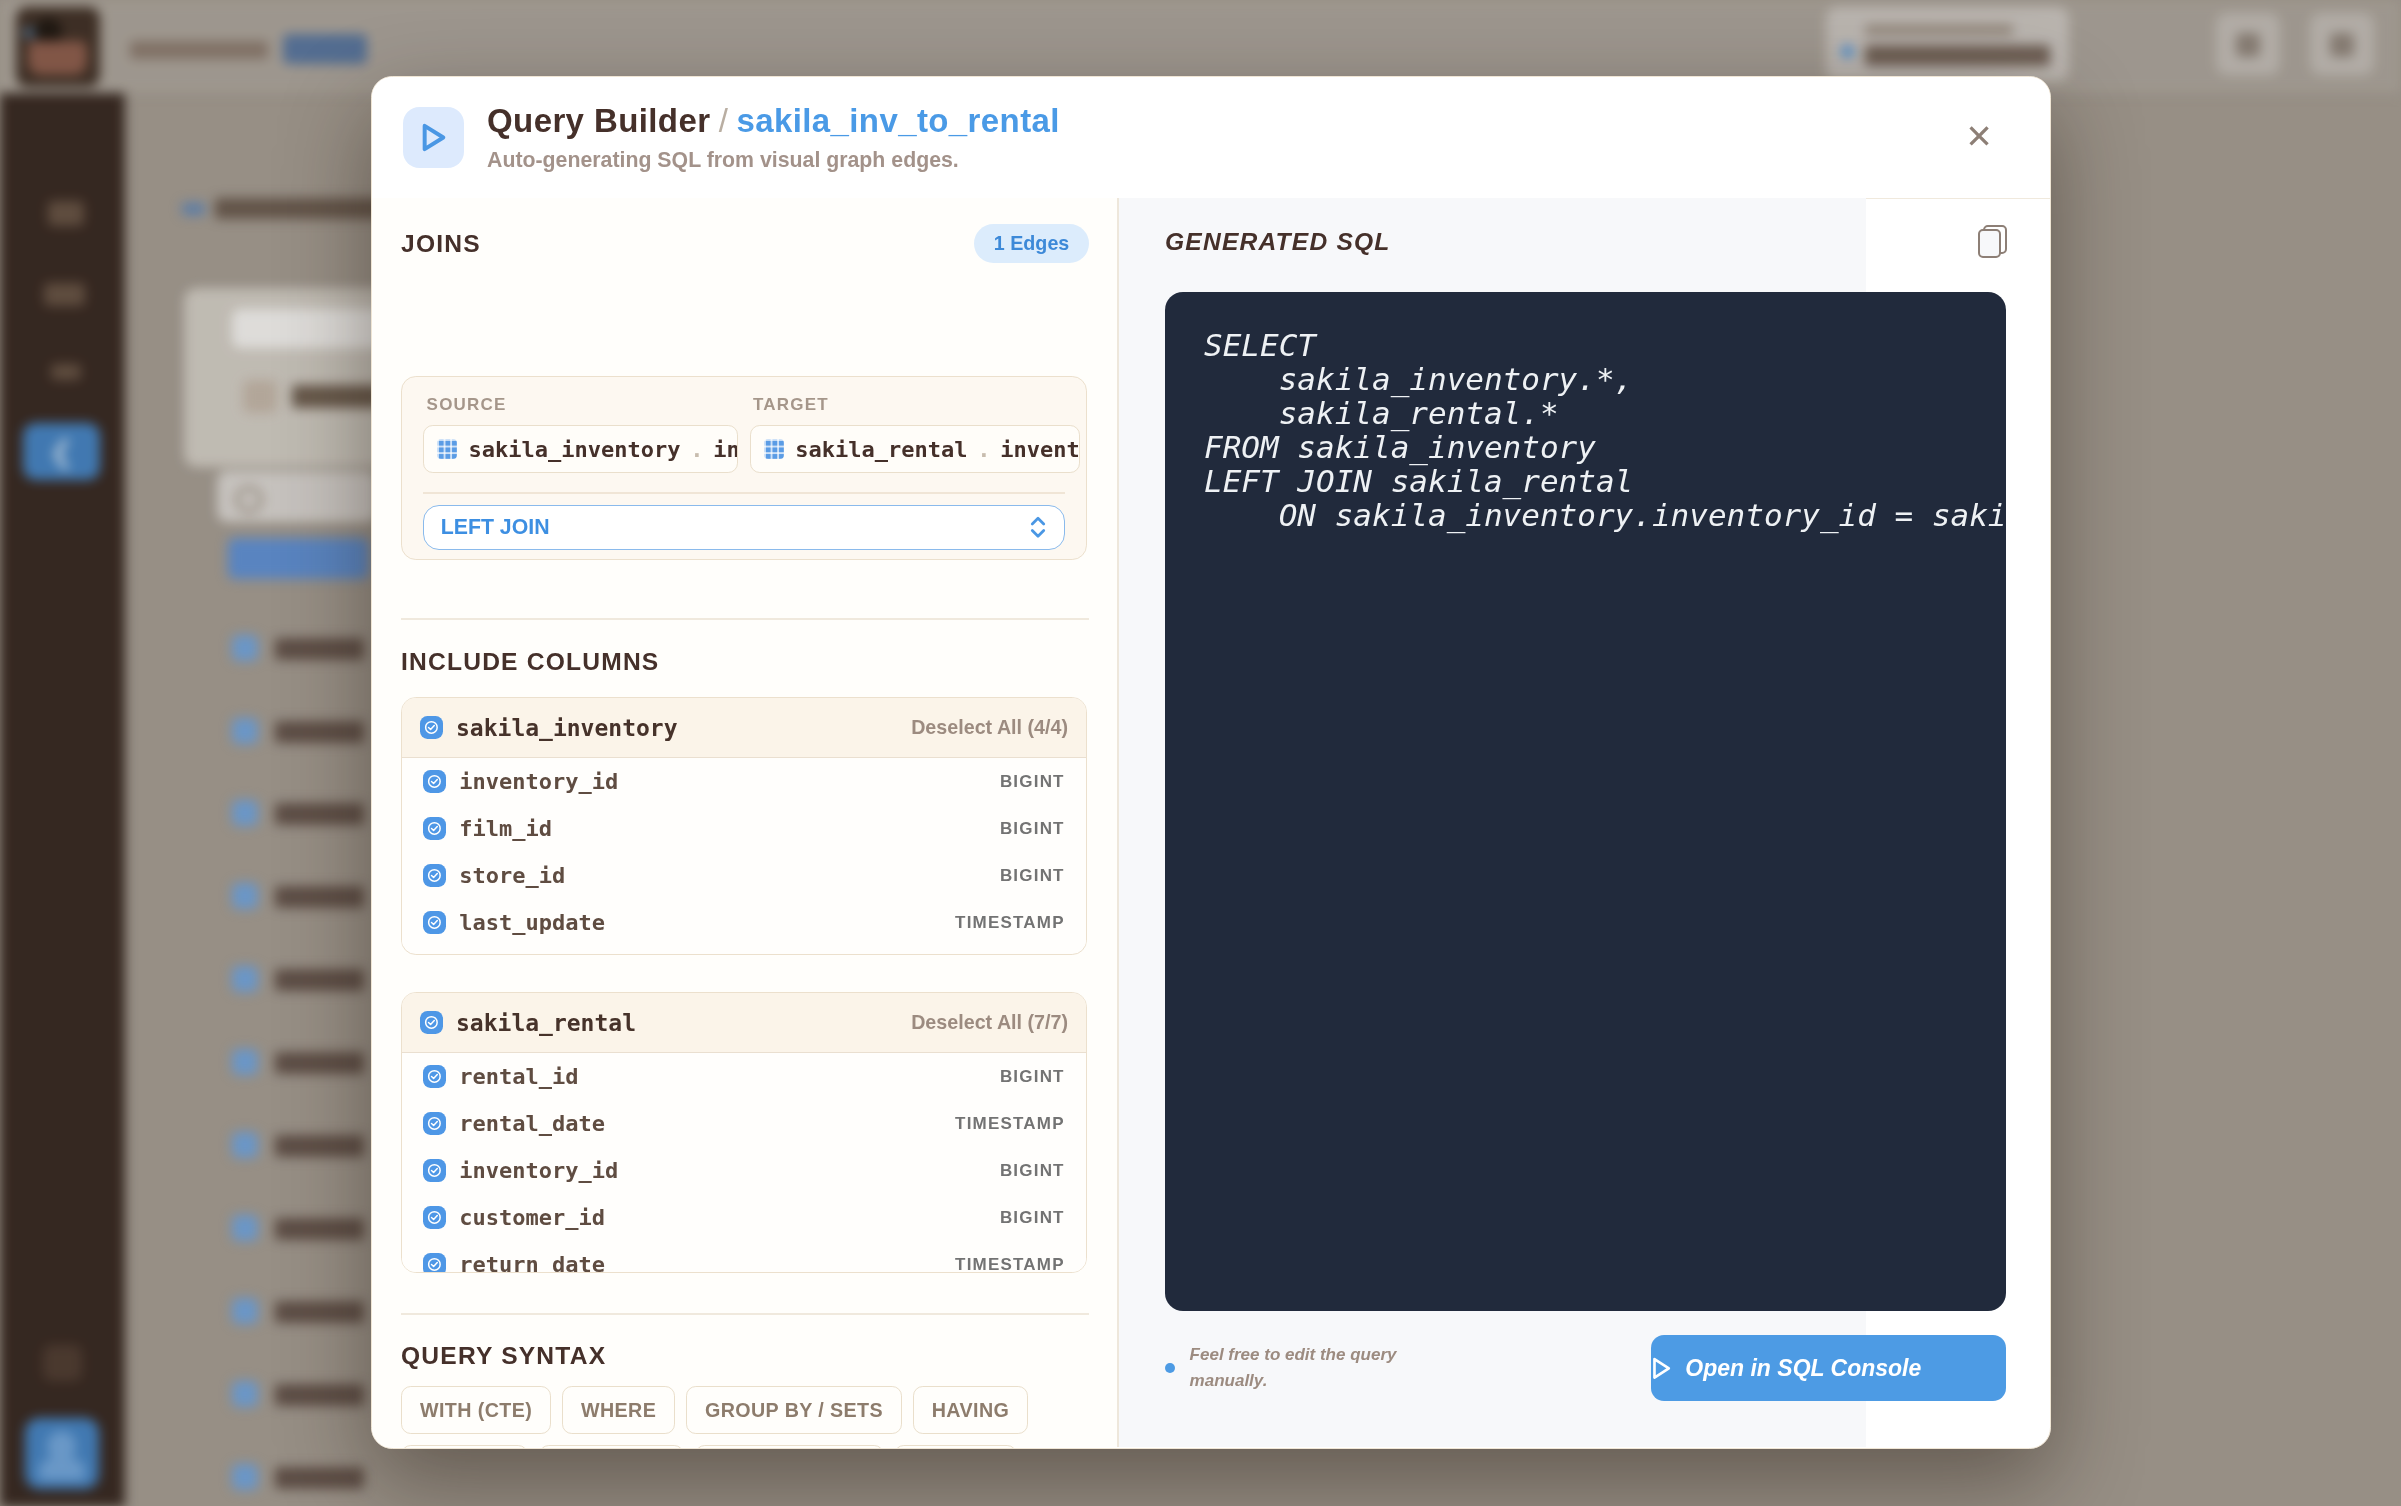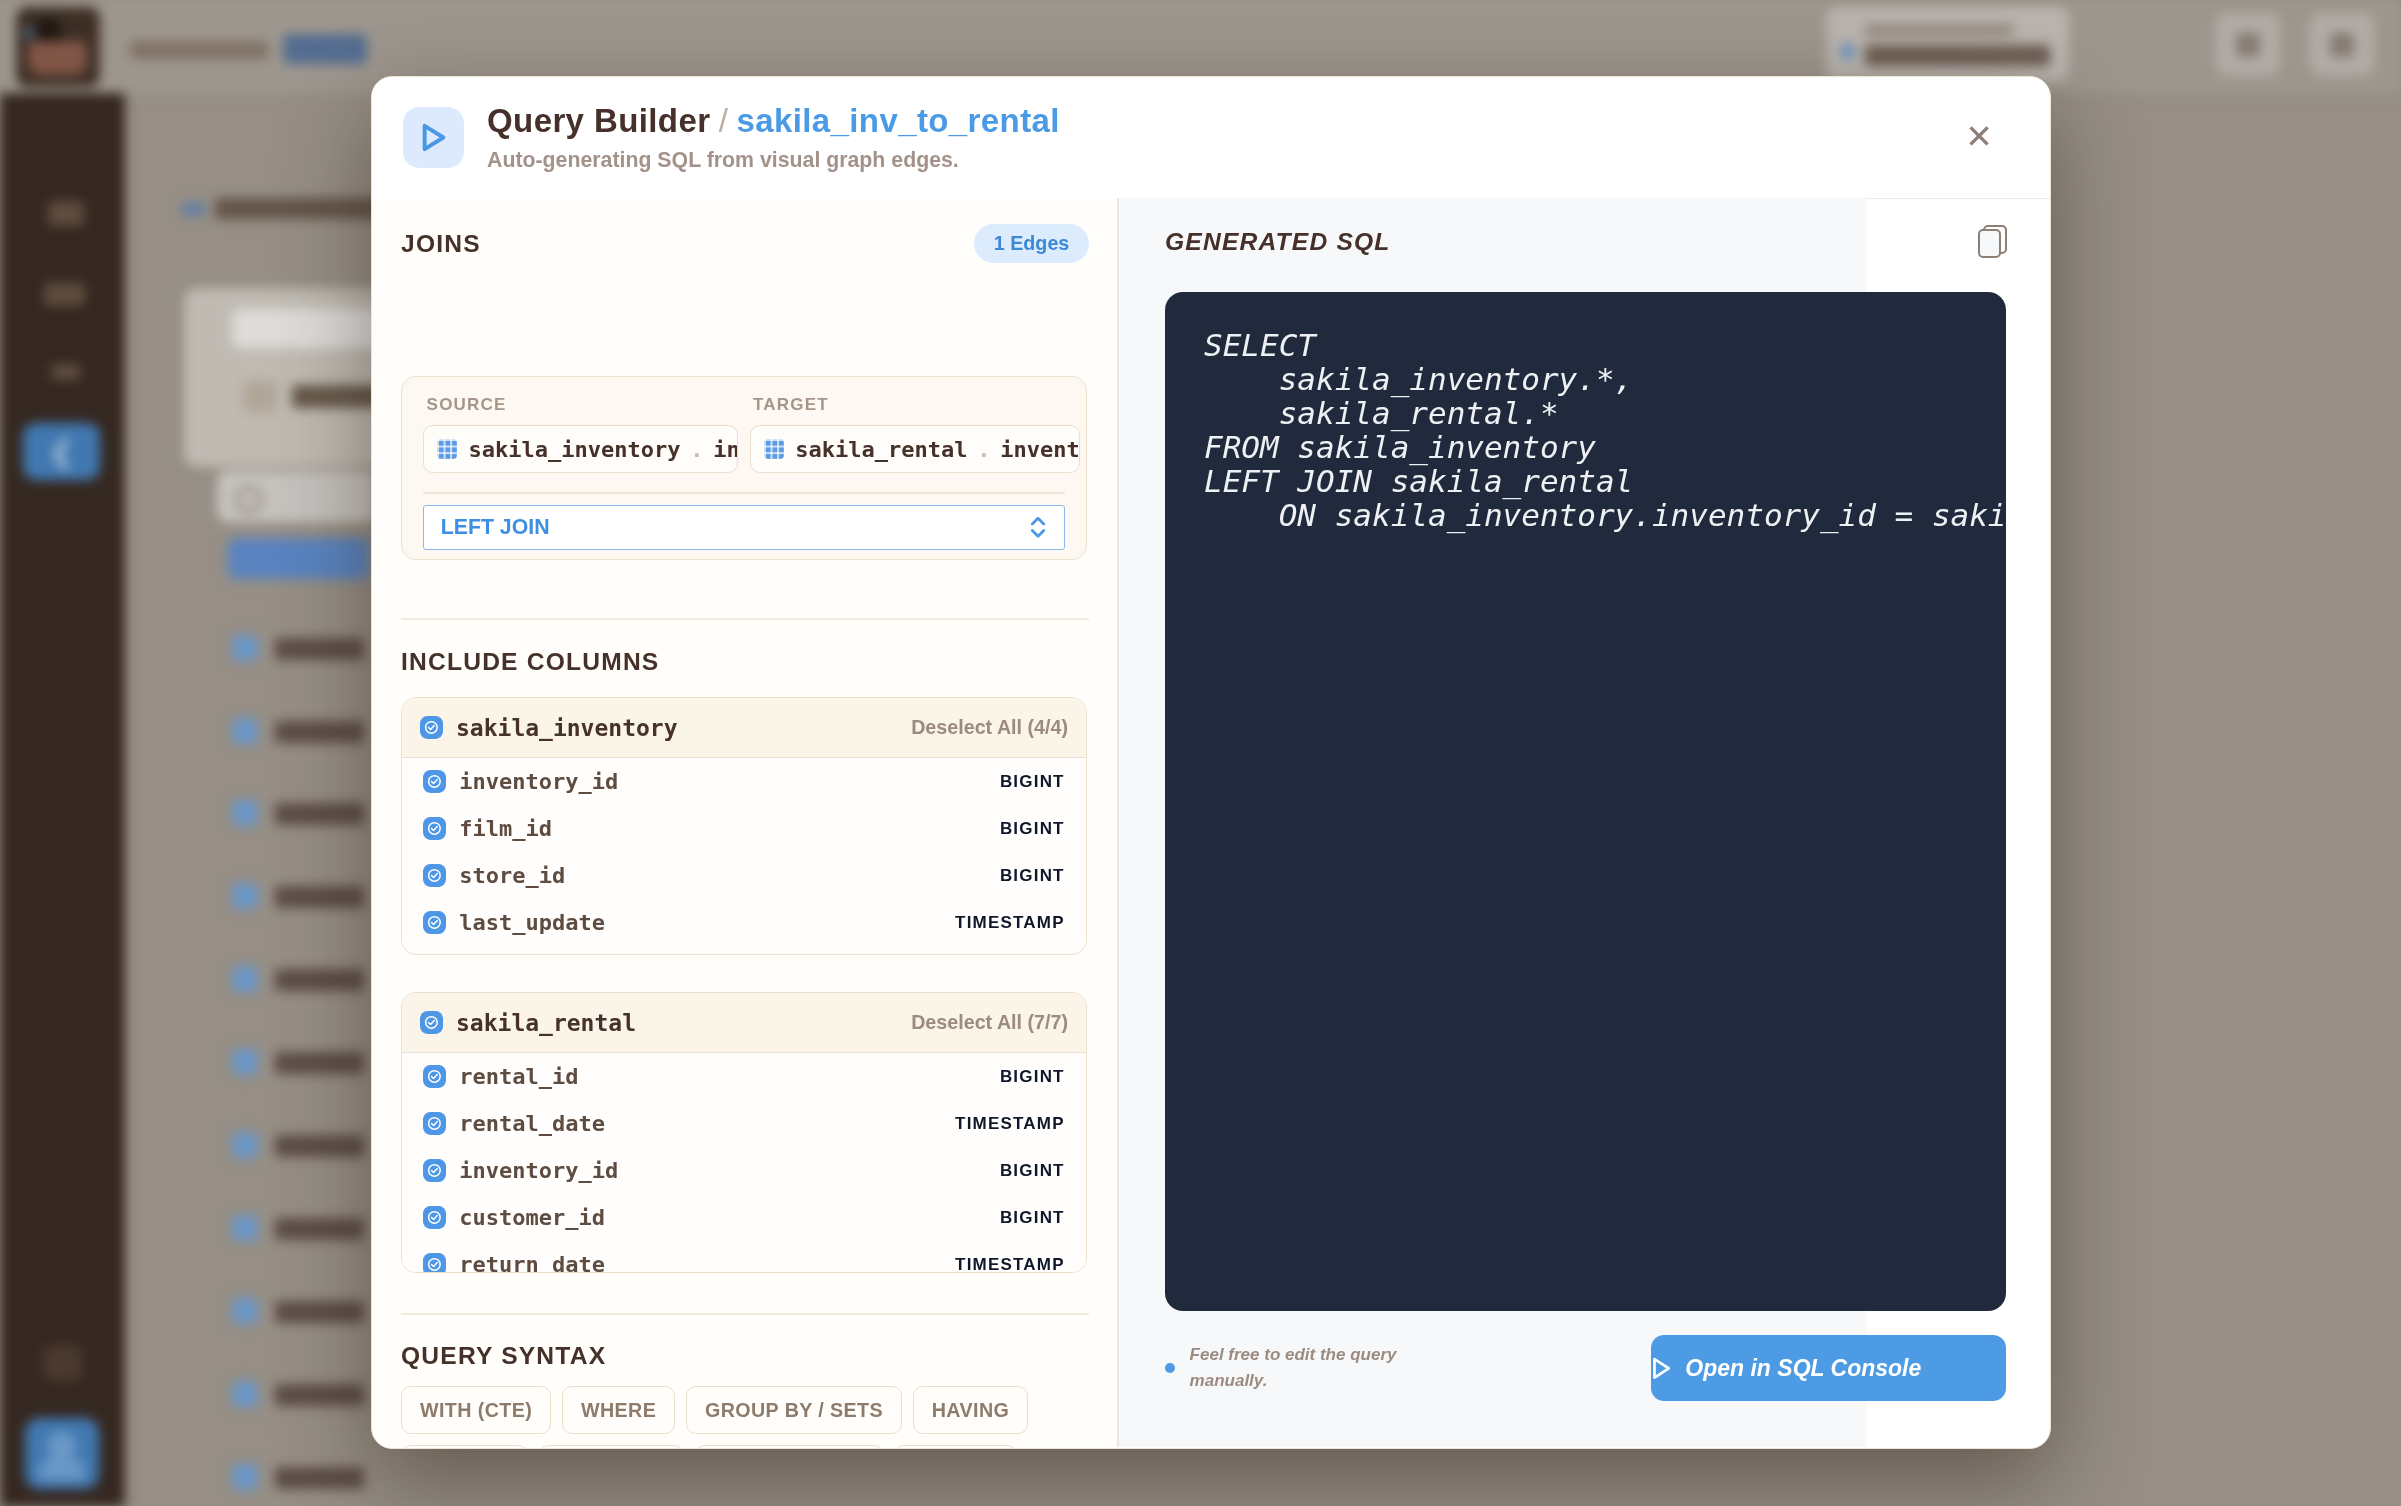--- a/index.html
+++ b/index.html
@@ -69,32 +69,32 @@
 
   .join-card { position:absolute; left:29px; top:178px; width:684px; height:182px; background:#fdf8f1; border:1.6px solid #ece0cd; border-radius:14.8px; }
   .io-label { position:absolute; top:18px; font-size:17px; font-weight:bold; color:#a5968a; letter-spacing:1.2px; }
   .io-box { position:absolute; top:48px; height:46px; background:#fffdf9; border:1.6px solid #eadfcc; border-radius:9.8px; display:flex; align-items:center; overflow:hidden; white-space:nowrap; padding-left:13px; }
   .tbl-ico { flex:0 0 auto; width:19.7px; height:19.7px; margin-right:11.5px; border-radius:4.1px; background:#5b9ce5;
     background-image:linear-gradient(to right, rgba(255,255,255,.7) 1.6px, transparent 1.6px), linear-gradient(to bottom, rgba(255,255,255,.7) 1.6px, transparent 1.6px);
     background-size:6.6px 6.6px; }
   .io-text { font-family:"DejaVu Sans Mono", monospace; font-size:22px; font-weight:bold; color:#45302a; }
   .io-dot { color:#c8bcae; padding:0 9.8px; font-weight:bold; }
   .join-div { position:absolute; left:21.3px; right:21.3px; top:115px; height:1.6px; background:#f0e5d6; }
-  .join-select { position:absolute; left:21.3px; right:21.3px; top:128px; height:43px; background:#fff; border:1.6px solid #8abaec; border-radius:3px; display:flex; align-items:center; justify-content:space-between; padding:0 16.4px; }
+  .join-select { position:absolute; left:21.3px; right:21.3px; top:128px; height:43px; background:#fff; border:1.6px solid #8abaec; border-radius:16px; display:flex; align-items:center; justify-content:space-between; padding:0 16.4px; }
   .join-select .val { font-size:21.3px; font-weight:bold; color:#3d8fe2; }
 
   .hdiv { position:absolute; left:29px; width:688px; height:1.6px; background:#f0e9dd; }
 
   .tbl-card { position:absolute; left:29px; width:684px; background:#fffefc; border:1.6px solid #ece0cd; border-radius:14.8px; overflow:hidden; }
   .tbl-head { height:59px; background:#fbf4e9; border-bottom:1.6px solid #eadfd0; display:flex; align-items:center; padding:0 18px; }
   .tbl-head .nm { font-family:"DejaVu Sans Mono", monospace; font-size:23px; font-weight:bold; color:#46322a; margin-left:13px; }
   .tbl-head .desel { margin-left:auto; font-size:19.7px; font-weight:bold; color:#9c8b80; }
   .col-row { height:47px; display:flex; align-items:center; padding:0 21.3px; background:#fffefc; }
   .col-row .nm { font-family:"DejaVu Sans Mono", monospace; font-size:22px; font-weight:bold; color:#5f4c41; margin-left:13px; }
-  .col-row .ty { margin-left:auto; font-size:17px; font-weight:bold; color:#0f172a; letter-spacing:1.2px; }
+  .col-row .ty { margin-left:auto; font-size:17px; font-weight:bold; color:#737373; letter-spacing:1.2px; }
   .ck { flex:0 0 auto; width:23px; height:23px; border-radius:7.4px; background:#4e97e6; display:flex; align-items:center; justify-content:center; }
 
   .chips { position:absolute; left:29px; width:694px; display:flex; flex-wrap:wrap; gap:10.7px; }
   .chip { border:1.6px solid #eadfcb; background:#fffefb; border-radius:9.8px; padding:11.5px 18px; font-size:19.7px; font-weight:bold; color:#8d7c6c; letter-spacing:0.4px; white-space:nowrap; }
 
   
   .gen-head { position:absolute; left:46px; top:27px; width:842px; display:flex; align-items:center; justify-content:space-between; }
   .code-block { position:absolute; left:46px; top:94px; width:841px; height:1019px; background:#212a3c; border-radius:18px; overflow:hidden; }
   .code-block pre { margin:0; padding:36px 0 0 39px; font-family:"DejaVu Sans Mono", monospace; font-size:31px; line-height:34px; color:#eef1f4; white-space:pre; }
   .gen-footer { position:absolute; left:46px; top:1137px; width:841px; display:flex; align-items:center; }

